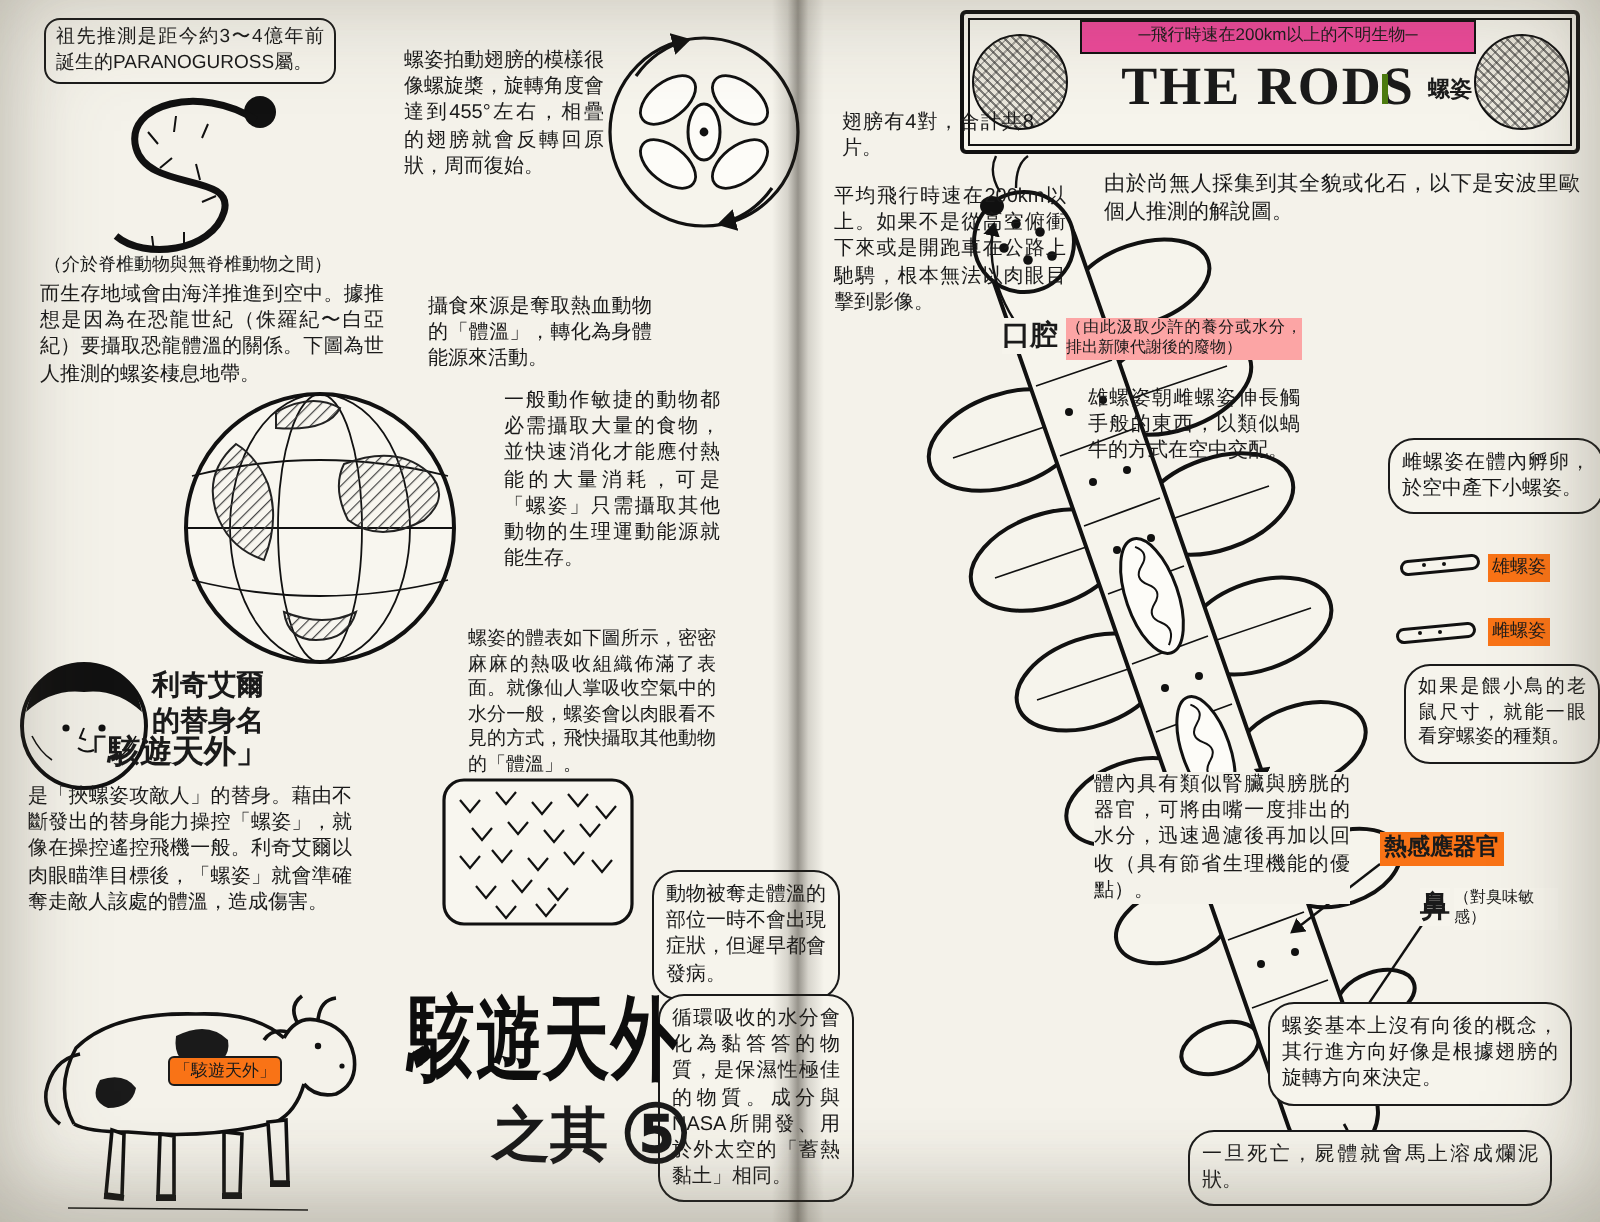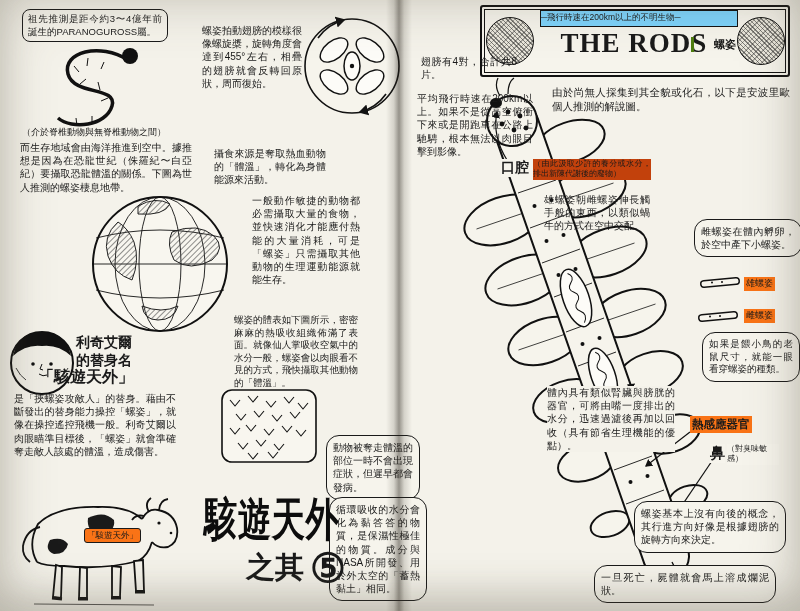--- a/index.html
+++ b/index.html
@@ -15,31 +15,31 @@
   .bubble{border:1.5px solid #1a1a1a;border-radius:13px;padding:5px 6px;background:#f6f4ec;}
   .label-bg{background:#f97316;padding:1px 2px;white-space:nowrap;}
   .title-main{position:absolute;left:204px;top:489px;font-size:46px;font-weight:900;color:#0d0d0d;
         transform:scaleX(.72);transform-origin:left top;z-index:10;white-space:nowrap;letter-spacing:1px;}
   .title-sub{position:absolute;left:246px;top:548px;z-index:10;display:flex;align-items:flex-end;gap:6px;}
   .title-sub .w{font-size:29px;font-weight:900;}
   .title-sub .n{font-size:40px;font-weight:700;line-height:1;}
   .banner{position:absolute;left:480px;top:5px;width:306px;height:68px;z-index:10;
         border:2px solid #111;border-radius:3px;background:#f6f4ec;box-shadow:inset 0 0 0 2px #f6f4ec, inset 0 0 0 3px #111;}
   .banner-ribbon{position:absolute;top:3px;left:58px;width:196px;height:15px;border:1px solid #111;
-        font-size:8.5px;line-height:13px;text-align:left;background:#7dd3fc;white-space:nowrap;overflow:hidden;}
+        font-size:8.5px;line-height:13px;text-align:center;background:#ec4899;white-space:nowrap;overflow:hidden;}
   .banner-title{position:absolute;top:21px;left:56px;width:192px;text-align:center;
         font-family:"Liberation Serif",serif;font-weight:700;font-size:27px;letter-spacing:1px;}
   .banner-tag{position:absolute;right:52px;top:30px;font-size:11px;font-weight:700;
         border-left:3px solid #4d7c0f;padding-left:20px;white-space:nowrap;}
   .emblem{position:absolute;width:46px;height:46px;border:1.5px solid #111;border-radius:50%;
         background:repeating-linear-gradient(45deg,rgba(40,40,40,.55) 0 1px,transparent 1px 3px),
                    repeating-linear-gradient(-45deg,rgba(40,40,40,.35) 0 1px,transparent 1px 4px),#e9e6db;}
   .mouth-row{position:absolute;left:501px;top:159px;display:flex;z-index:10;align-items:flex-start;}
   .mouth-word{font-size:14px;font-weight:700;white-space:nowrap;background:#f6f4ec;}
-  .mouth-note{width:118px;font-size:8px;line-height:1.3;margin-left:4px;text-align:justify;background:#c2410c;}
+  .mouth-note{width:118px;font-size:8px;line-height:1.3;margin-left:4px;text-align:justify;background:#fca5a5;}
   .nose-row{position:absolute;left:710px;top:444px;display:flex;z-index:10;align-items:flex-start;}
   .nose-word{font-size:15px;font-weight:700;background:#f6f4ec;}
   .nose-note{width:52px;font-size:8px;line-height:1.3;margin-left:2px;background:#f6f4ec;}
 </style>
 </head>
 <body>
 
 <div class="spread">
 
   <svg class="art" style="left:0" width="400" height="611" viewBox="0 0 400 611">

